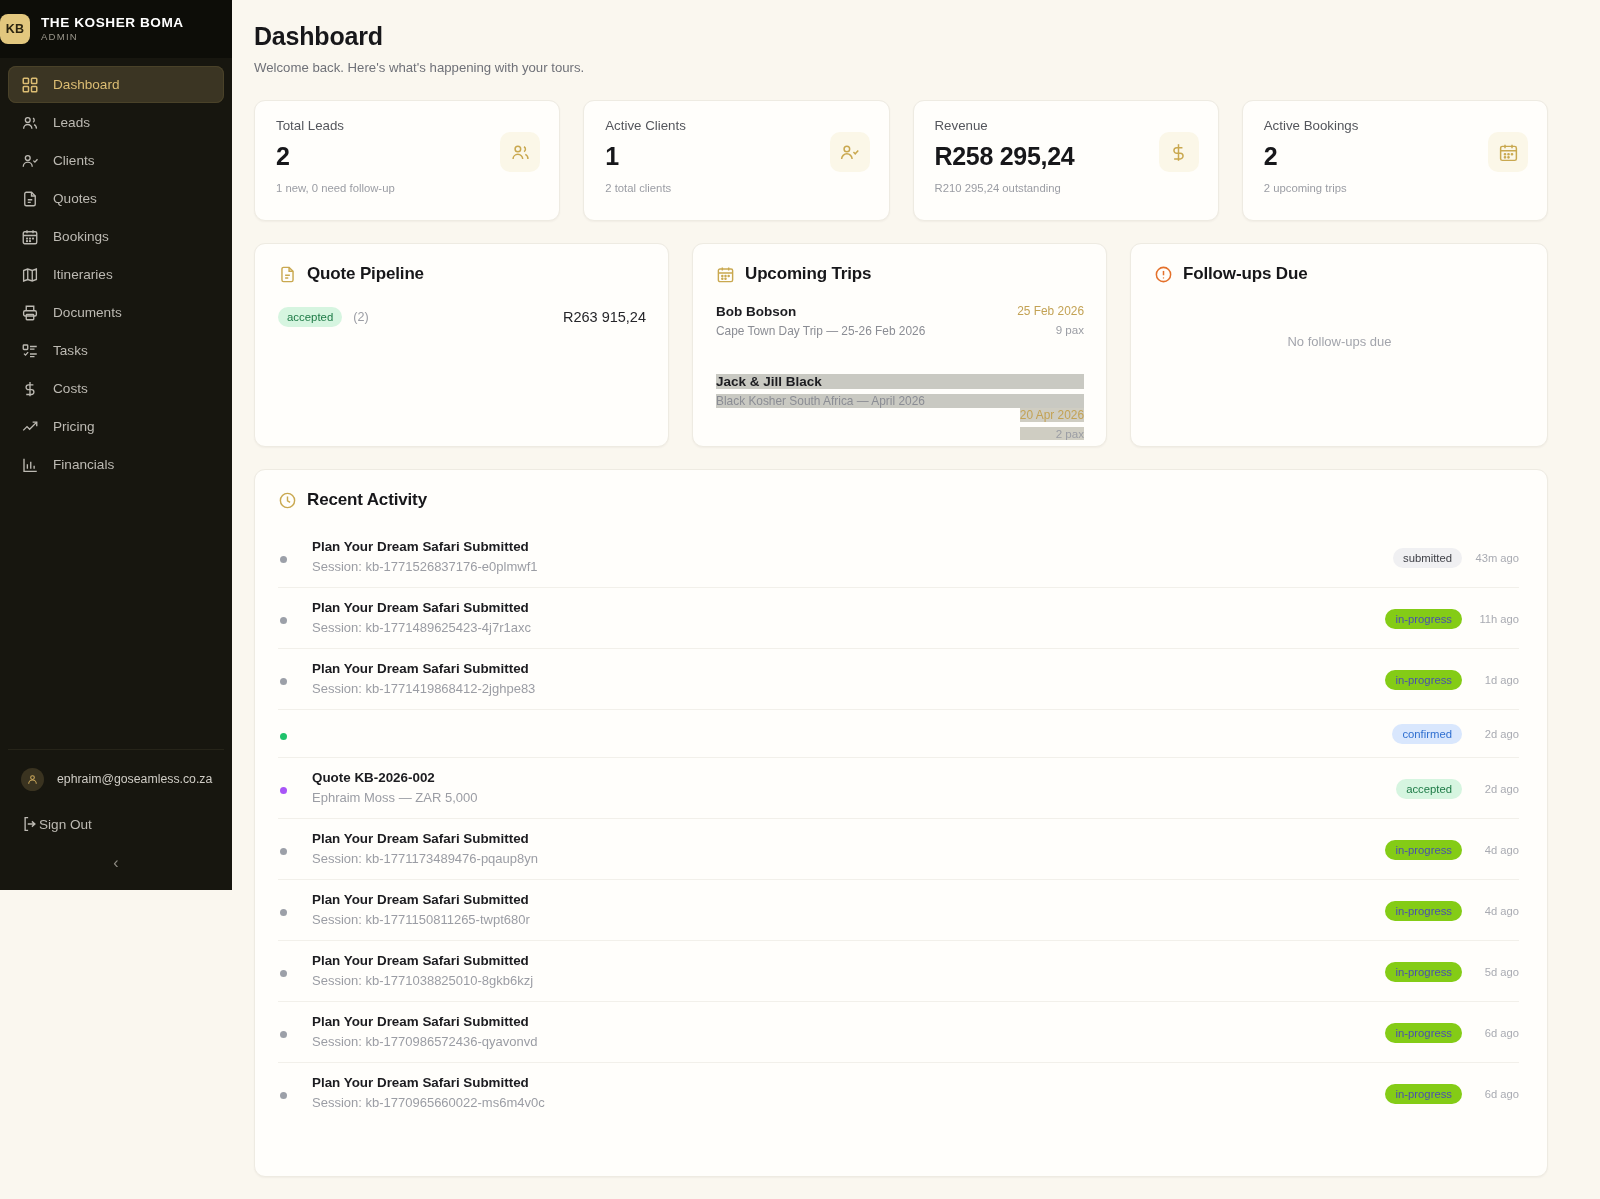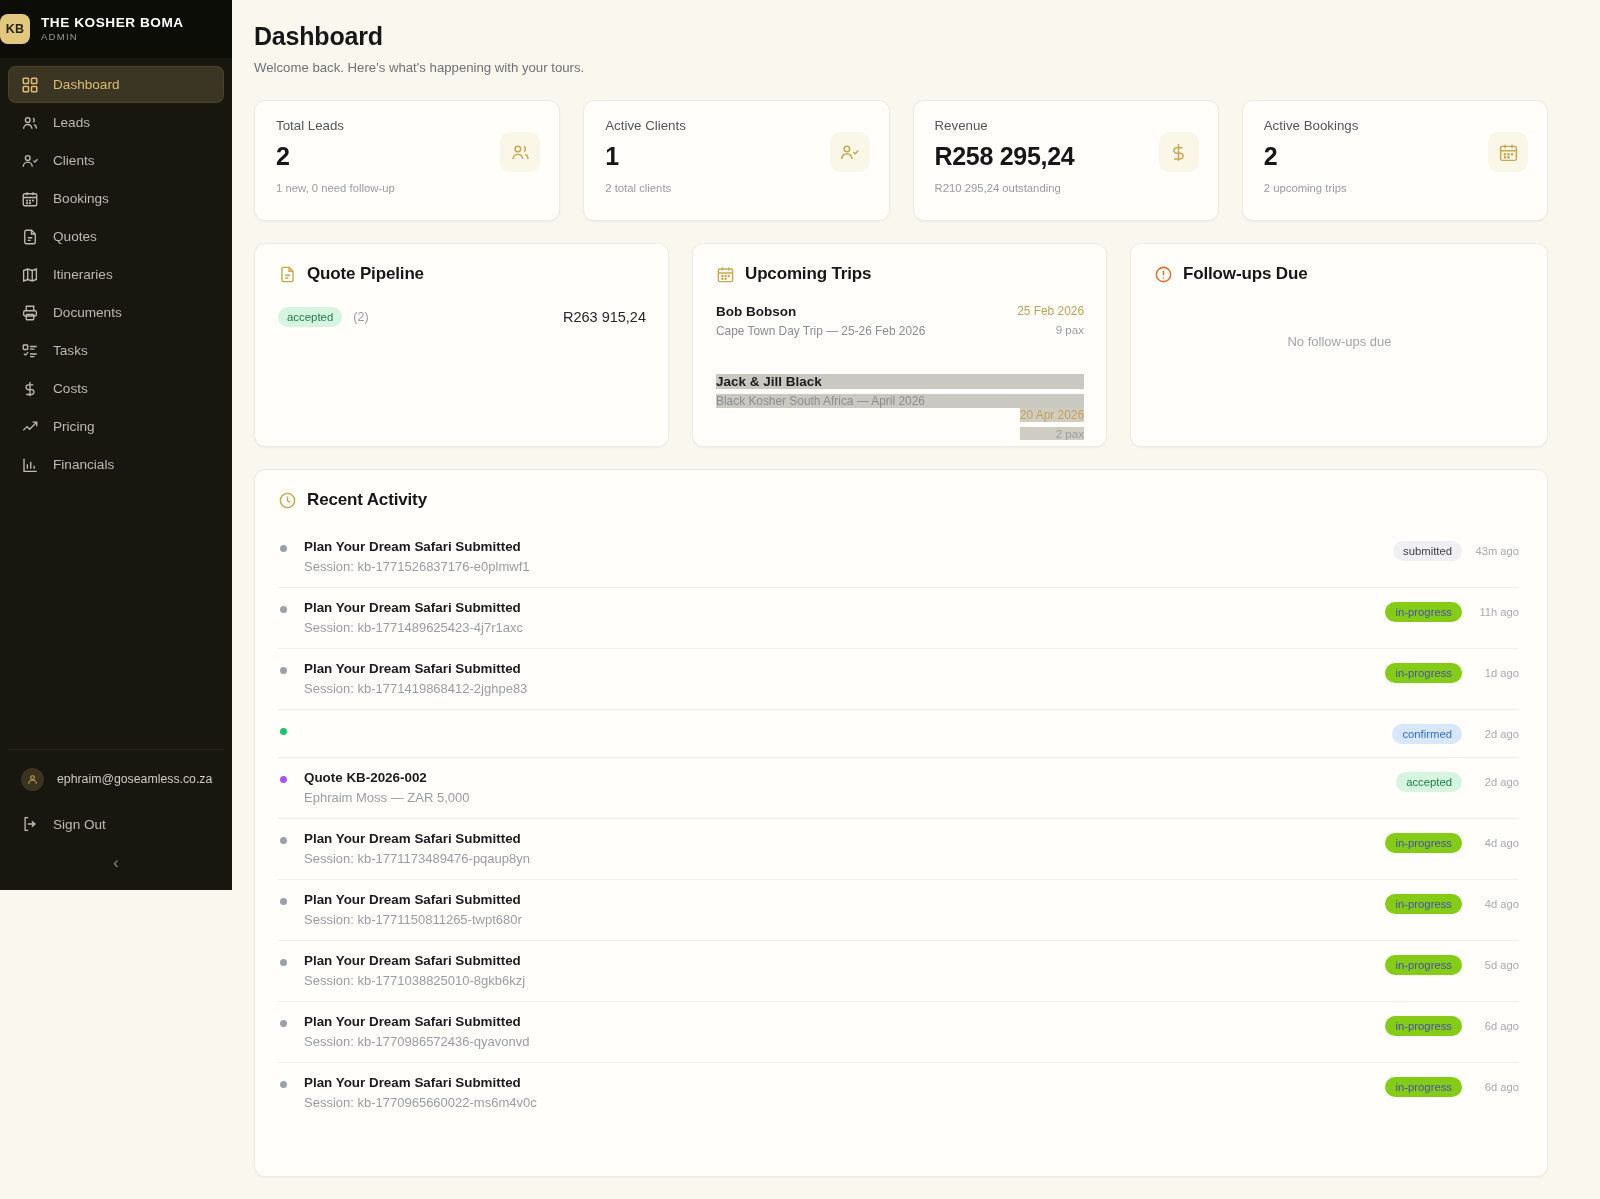--- a/index.html
+++ b/index.html
@@ -62,21 +62,21 @@
   .user-row {
     display: flex; align-items: center; gap: 13px;
     padding: 0 13px; height: 34px; color: #cfccc5; font-size: 12.3px;
   }
   .user-av {
     width: 23px; height: 23px; border-radius: 50%;
     background: #3a3320; display: flex; align-items: center; justify-content: center;
     flex: 0 0 23px; color: #cba85c;
   }
   .signout {
-    display: flex; align-items: center; gap: 14px;
+    display: flex; align-items: center; 
     padding: 0 13px; height: 40px; color: #bdbab3; font-size: 13.6px; cursor: pointer;
     margin-top: 8px;
   }
   .signout .ico { width: 18px; height: 18px; flex: 0 0 18px; }
   .collapse {
     height: 38px; display: flex; align-items: center; justify-content: center;
     color: #8d8a82; cursor: pointer;
   }
 
   
@@ -138,23 +138,24 @@
   .sel-date { background: #cfcdc2; }
 
   .empty-note {
     text-align: center; color: #a3a5ac; font-size: 13px; margin-top: 50px;
   }
 
   
   .activity { margin-top: 22px; padding: 20px 28px 14px 23px; height: 708px; }
   .act-list { margin-top: 17px; }
   .act-row {
-    display: flex; align-items: flex-start;
+    display: flex; align-items: center;
     padding: 12px 0 13px 0;
     border-bottom: 1px solid #f2f0ea;
+    gap: 8px;
   }
   .act-row:last-child { border-bottom: none; }
   .dot { width: 7px; height: 7px; border-radius: 50%; margin: 6px 17px 0 2px; flex: 0 0 7px; }
   .act-main { display: flex; flex-direction: column; gap: 5px; }
   .act-title { font-size: 13.4px; font-weight: 700; color: #1c1c20; }
   .act-sub { font-size: 13px; color: #9b9da4; }
   .act-right { margin-left: auto; display: flex; align-items: center; gap: 10px; padding-top: 2px; }
   .badge { font-size: 11.3px; padding: 4px 10px; border-radius: 999px; }
   .badge.submitted { background: #f0f0f2; color: #3f4047; }
   .badge.in-progress { background: #84cc16; color: #4a4fb0; }
@@ -198,36 +199,36 @@
       <div class="nav-item">
         <span class="ico"><svg viewBox="0 0 24 24" fill="none" stroke="currentColor" stroke-width="1.8">
               <circle cx="9" cy="8" r="3.2"></circle>
               <path d="M3 19.5a6 6 0 0 1 12 0"></path>
               <path d="M16.5 11.5l2 2 3.5-3.8"></path>
             </svg></span>
         <span>Clients</span>
       </div>
       <div class="nav-item">
         <span class="ico"><svg viewBox="0 0 24 24" fill="none" stroke="currentColor" stroke-width="1.8">
+              <path d="M14 3H7a2 2 0 0 0-2 2v14a2 2 0 0 0 2 2h10a2 2 0 0 0 2-2V8z"></path>
+              <path d="M14 3v5h5M9 13h6M9 16.5h4"></path>
+            </svg></span>
+        <span>Quotes</span>
+      </div>
+      <div class="nav-item">
+        <span class="ico"><svg viewBox="0 0 24 24" fill="none" stroke="currentColor" stroke-width="1.8">
               <rect x="3" y="5" width="18" height="16" rx="2"></rect>
               <path d="M3 10h18M8 3v4M16 3v4"></path>
               <circle cx="8" cy="14" r=".6" fill="currentColor"></circle>
               <circle cx="12" cy="14" r=".6" fill="currentColor"></circle>
               <circle cx="16" cy="14" r=".6" fill="currentColor"></circle>
               <circle cx="8" cy="17.5" r=".6" fill="currentColor"></circle>
               <circle cx="12" cy="17.5" r=".6" fill="currentColor"></circle>
             </svg></span>
         <span>Bookings</span>
-      </div>
-      <div class="nav-item">
-        <span class="ico"><svg viewBox="0 0 24 24" fill="none" stroke="currentColor" stroke-width="1.8">
-              <path d="M14 3H7a2 2 0 0 0-2 2v14a2 2 0 0 0 2 2h10a2 2 0 0 0 2-2V8z"></path>
-              <path d="M14 3v5h5M9 13h6M9 16.5h4"></path>
-            </svg></span>
-        <span>Quotes</span>
       </div>
       <div class="nav-item">
         <span class="ico"><svg viewBox="0 0 24 24" fill="none" stroke="currentColor" stroke-width="1.8">
               <path d="M9 4L3.5 6v14L9 18l6 2 5.5-2V4L15 6z"></path>
               <path d="M9 4v14M15 6v14"></path>
             </svg></span>
         <span>Itineraries</span>
       </div>
       <div class="nav-item">
         <span class="ico"><svg viewBox="0 0 24 24" fill="none" stroke="currentColor" stroke-width="1.8">

